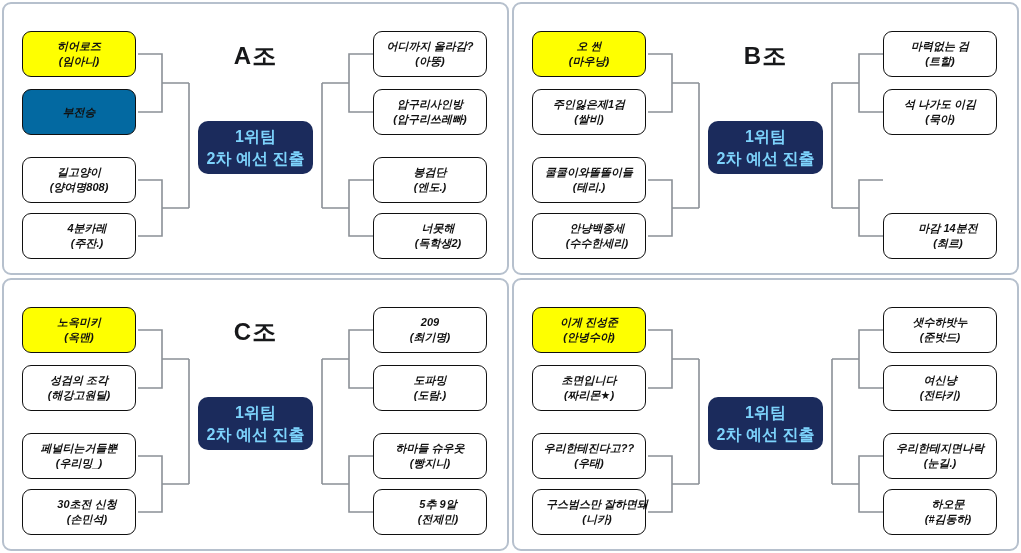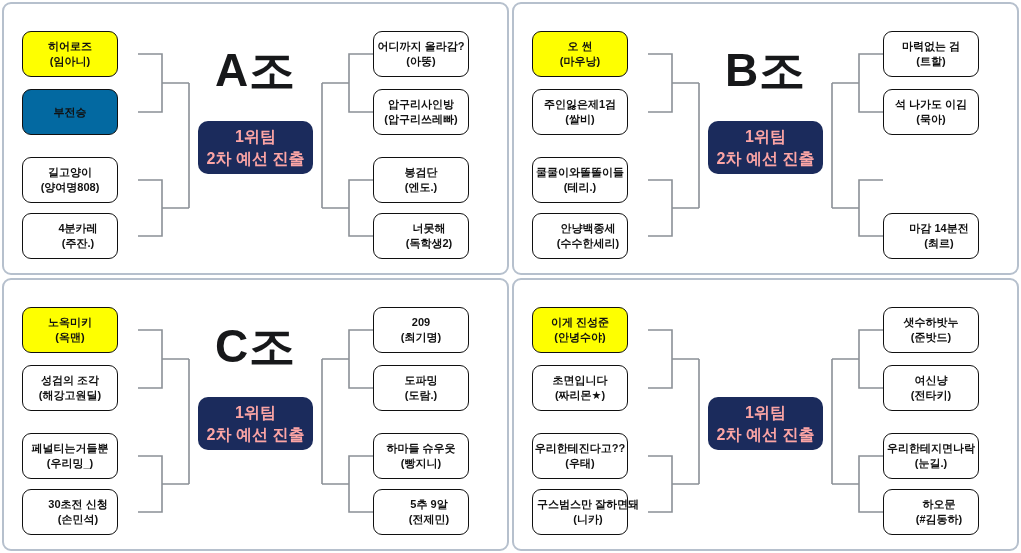--- a/index.html
+++ b/index.html
@@ -20,49 +20,50 @@
   .panel {
     position:relative;
     border:2px solid #b6c0cd;
     border-radius:9px;
     background:#ffffff;
   }
   .lines { position:absolute; left:0; top:0; }
   .lines path { stroke:#8b9097; stroke-width:1.6; fill:none; }
   .tbox {
     position:absolute;
-    width:96px; height:46px;
+    width:114px; height:46px;
     border:1.5px solid #101010;
     border-radius:9px;
     background:#ffffff;
     display:flex; flex-direction:column;
     align-items:center; justify-content:center;
     text-align:center;
     z-index:2;
+    font-style:italic;
   }
   .tbox.l { left:18px; }
   .tbox.r { left:369px; }
   .r0 { top:27px; } .r1 { top:85px; } .r2 { top:153px; } .r3 { top:209px;padding-left:16px; }
   .hl  { background:#feff00; }
   .bye { background:#0369a1; }
   .tname, .tmem {
     font-size:11px; font-weight:700; line-height:1.32;
     color:#111111; white-space:nowrap;
   }
   .gtitle {
     position:absolute; left:137px; width:229px; top:36px;
     text-align:center;
-    font-size:46px; font-weight:800; color:#17181a;
+    font-size:24px; font-weight:800; color:#17181a;
     letter-spacing:1px;
   }
   .adv {
     position:absolute; left:194px; top:117px;
     width:115px; height:53px;
     background:#1b2b5c; border-radius:10px;
-    color:#fca5a5;
+    color:#7dd3fc;
     display:flex; flex-direction:column;
     align-items:center; justify-content:center;
     font-size:16px; font-weight:700; line-height:1.35;
     text-align:center;
   }
 </style>
 </head>
 <body>
 
 <div class="grid">

